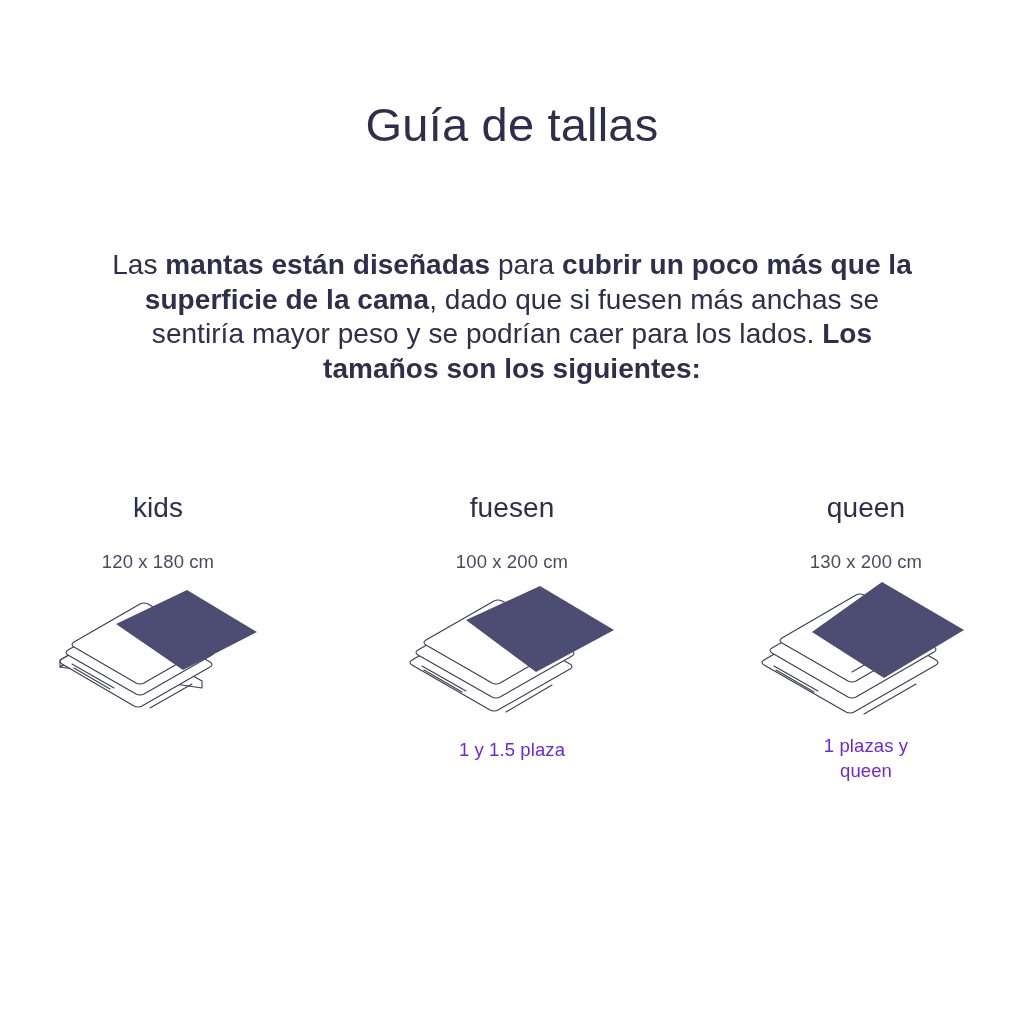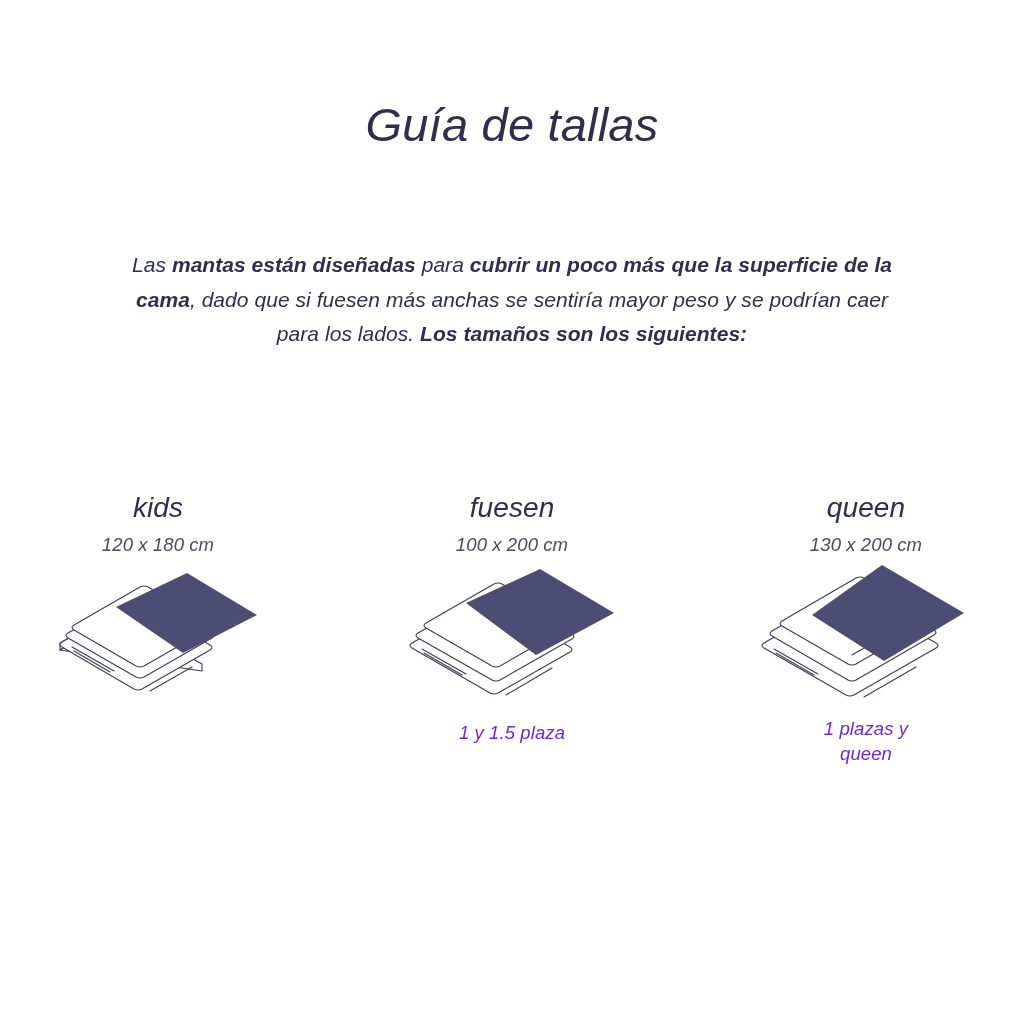--- a/index.html
+++ b/index.html
@@ -16,21 +16,20 @@
     color: #2f2e4d;
     -webkit-font-smoothing: antialiased;
   }
 
   .page {
     position: relative;
     width: 1024px;
     height: 1024px;
     background: #ffffff;
     overflow: hidden;
-    font-style: italic;
   }
 
   
   .title {
     position: absolute;
     top: 98px;
     left: 0;
     width: 1024px;
     text-align: center;
     font-size: 47px;
@@ -40,21 +39,21 @@
     line-height: 1.15;
   }
 
   
   .intro {
     position: absolute;
     top: 248px;
     left: 112px;
     width: 800px;
     text-align: center;
-    font-size: 21px;
+    font-size: 28px;
     line-height: 34.5px;
     font-weight: 400;
     color: #2f2e4d;
     letter-spacing: 0.05px;
   }
   .intro b { font-weight: 700; }
 
   
   .sizes {
     position: absolute;
@@ -75,21 +74,21 @@
 
   .size-name {
     font-size: 28px;
     font-weight: 400;
     color: #2f2e4d;
     line-height: 40px;
     letter-spacing: 0.1px;
   }
 
   .size-dims {
-    margin-top: 5px;
+    margin-top: 22px;
     font-size: 18.5px;
     font-weight: 400;
     color: #4b4a60;
     line-height: 24px;
     letter-spacing: 0.1px;
   }
 
   .size-art {
     margin-top: 12px;
     width: 212px;

